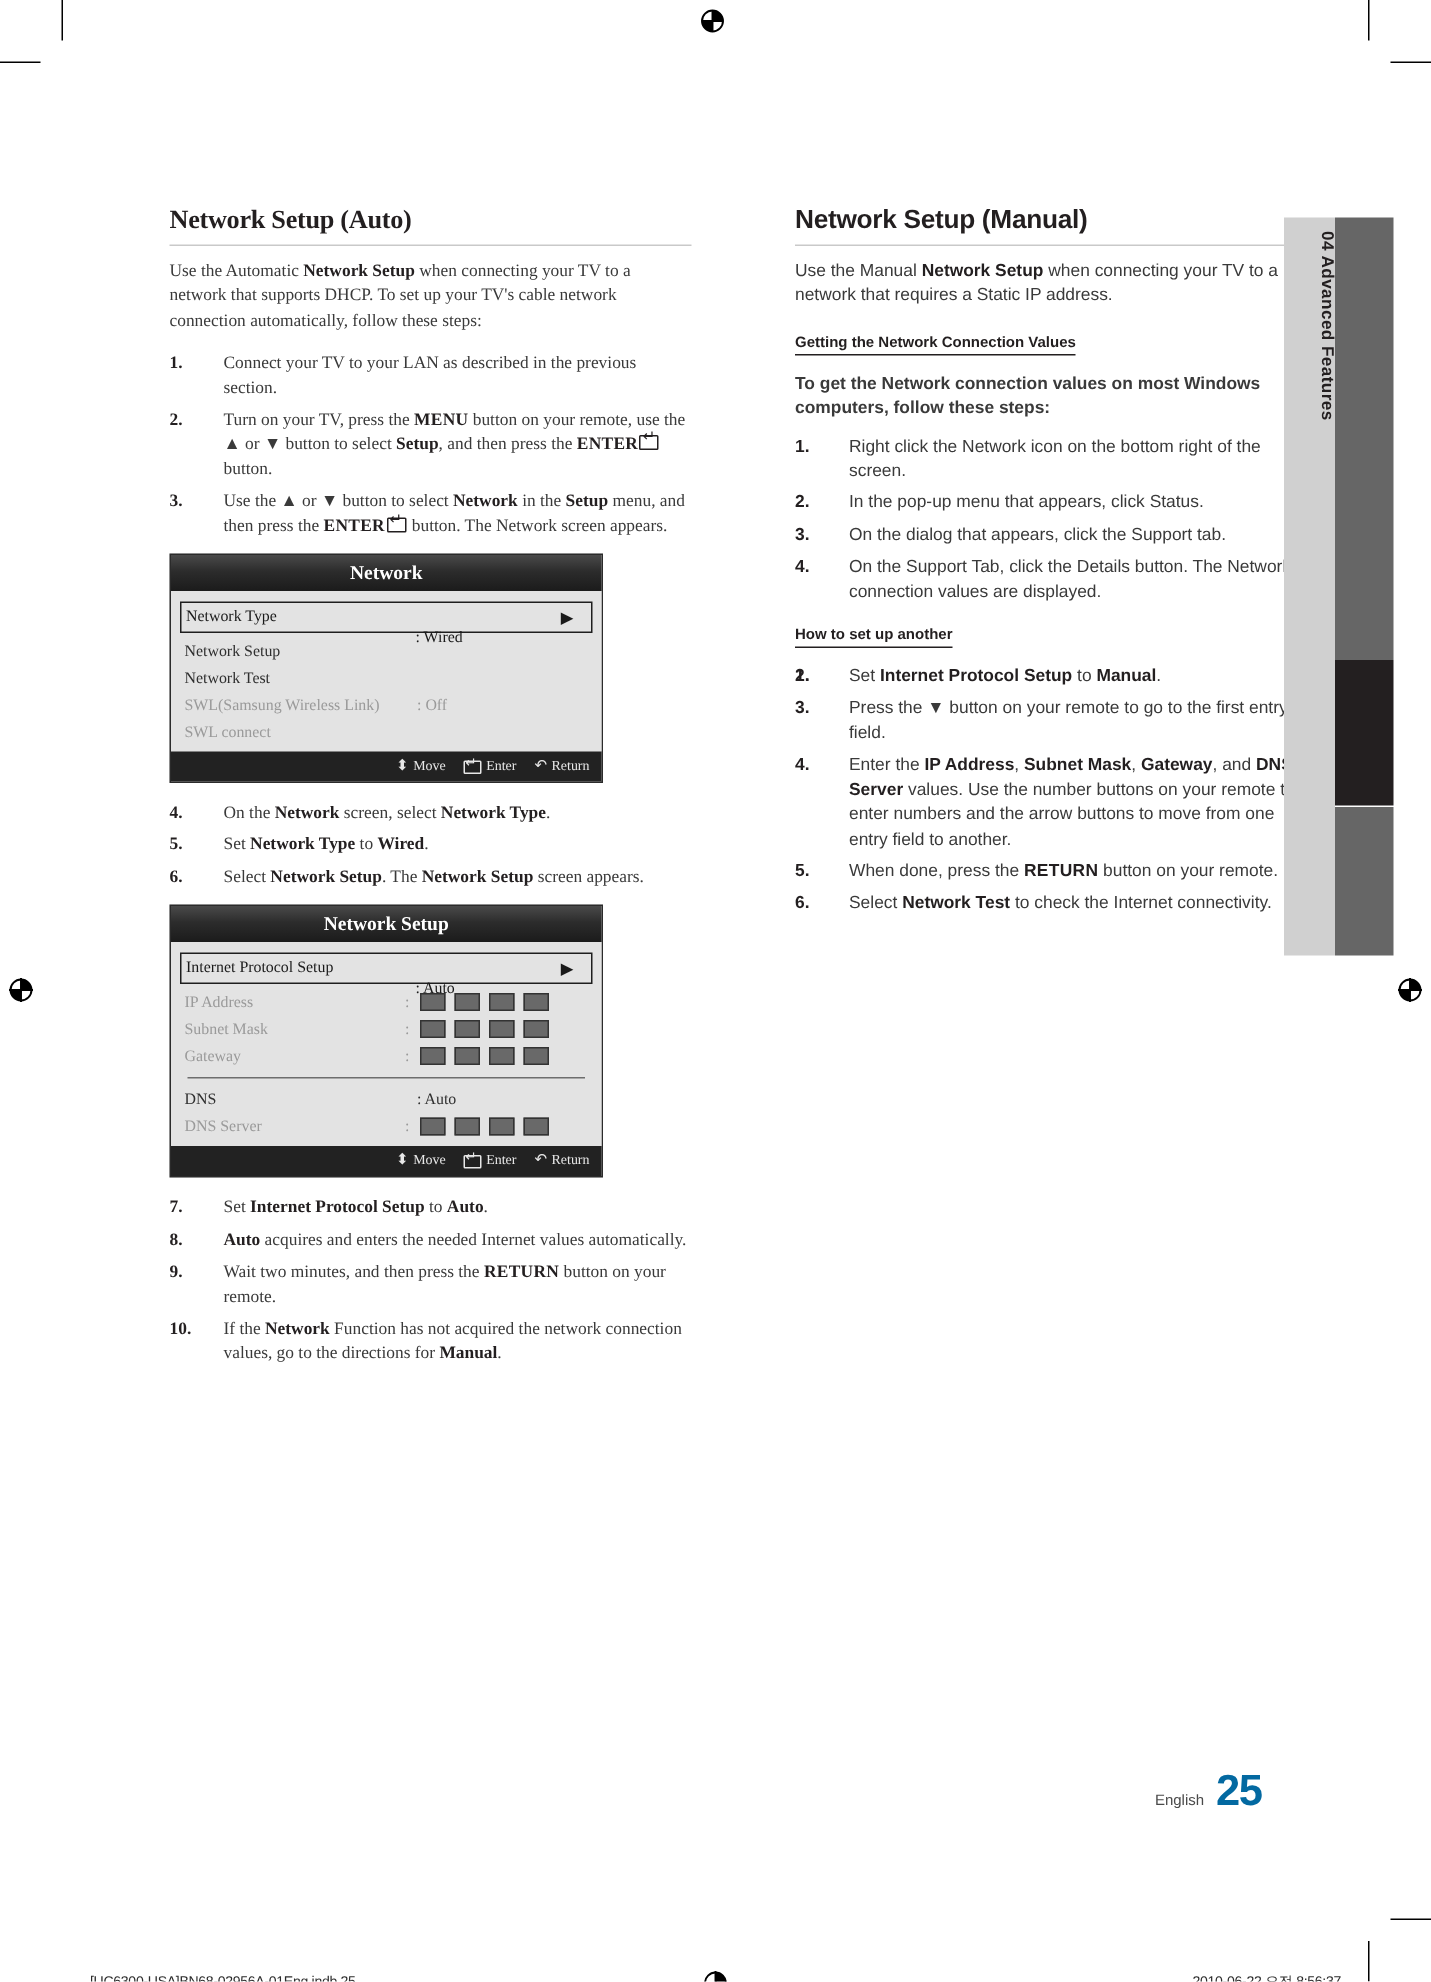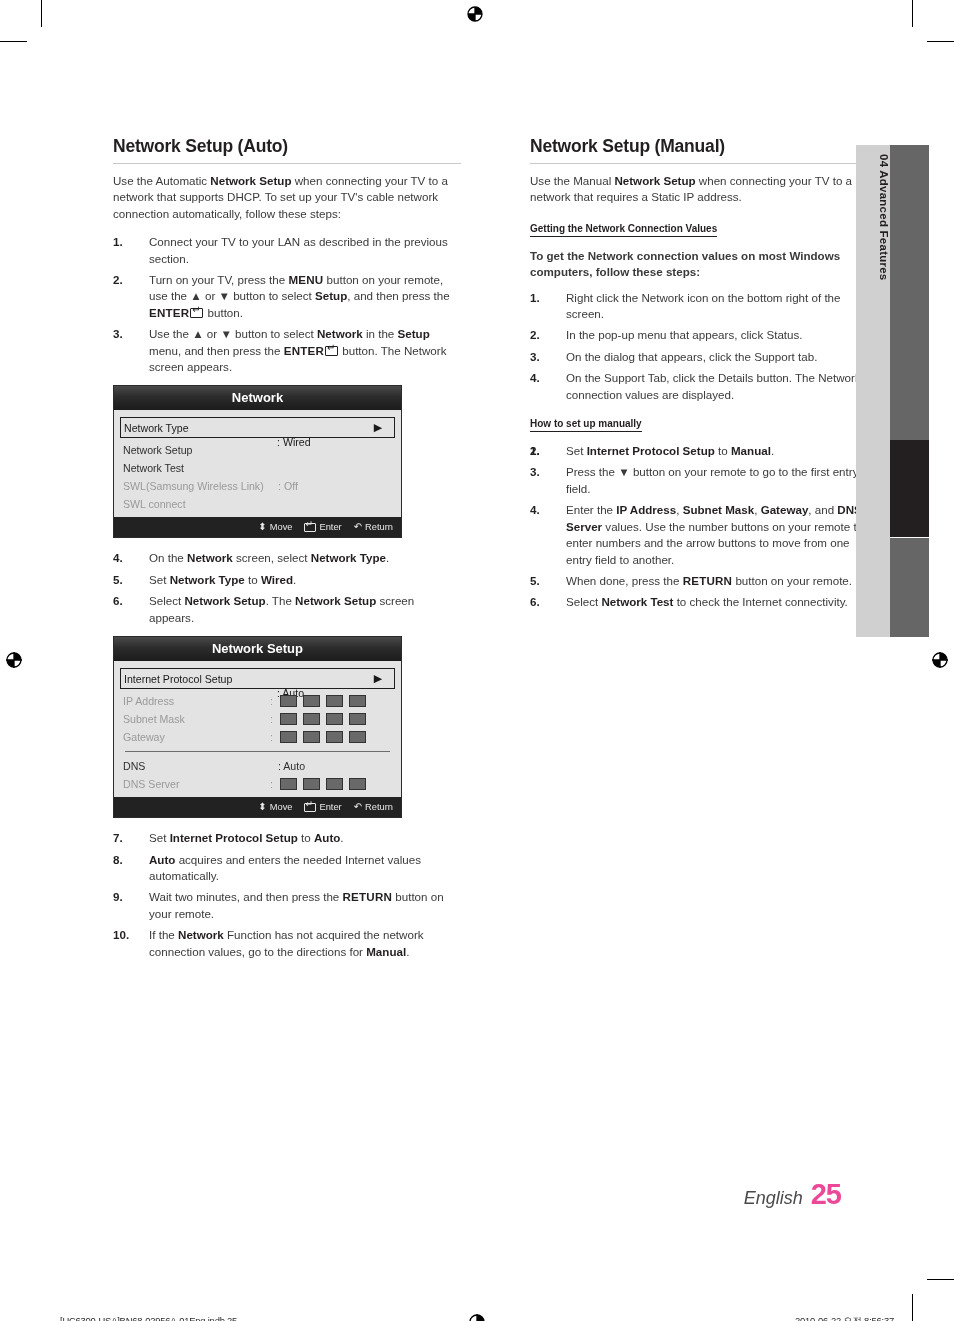--- a/index.html
+++ b/index.html
@@ -10,21 +10,21 @@
     font-family:"Liberation Sans", sans-serif;
     color:#231f20;
     overflow:hidden;
   }
 
   
   .crop { position:absolute; background:#000; }
   .regmark { position:absolute; width:24px; height:24px; }
 
   .col { position:absolute; top:136px; width:348px; }
-  .col-left  { left:113px; }
+  .col-left  { left:113px;font-family:Liberation Serif, serif; }
   .col-right { left:487px;margin-left:43px; }
 
   h1.sec-title {
     font-size:17.5px; font-weight:bold; margin:0 0 6px 0;
     letter-spacing:-0.2px; color:#231f20;
   }
   .sec-rule { height:1px; background:#c9c9c9; margin:0 0 9px 0; }
 
   p.body {
     font-size:11.6px; line-height:16.4px; margin:0 0 12px 0; color:#3a3a3a;
@@ -126,22 +126,22 @@
   .tab-bar-bot {
     position:absolute; left:890px; top:538px; width:39px; height:99px;
     background:#666666;
   }
 
   
   .pagenum-wrap {
     position:absolute; right:113px; top:1178px;
     display:flex; align-items:baseline; gap:8px;
   }
-  .pagenum-lang { font-size:18px; color:#4a4a4a;font-style:italic; }
-  .pagenum-num  { font-size:29px; font-weight:bold; color:#ec4899; letter-spacing:-1px; }
+  .pagenum-lang { font-size:10px; color:#4a4a4a; }
+  .pagenum-num  { font-size:29px; font-weight:bold; color:#0369a1; letter-spacing:-1px; }
 
   .foot-line { position:absolute; left:60px; top:1283px; width:834px; height:16px;margin-top:32px; }
   .foot-left  { position:absolute; left:0;   top:0; font-size:9.4px; color:#2b2b2b; letter-spacing:-0.2px; }
   .foot-right { position:absolute; right:0;  top:0; font-size:9.4px; color:#2b2b2b; letter-spacing:-0.2px; }
   .foot-reg   { position:absolute; left:50%; top:-5px; transform:translateX(-50%); }
 </style>
 </head>
 <body>
 
 <div class="crop" style="left:41px; top:0;    width:1px; height:27px;"></div>
@@ -343,21 +343,21 @@
   <p class="body tight">To get the Network connection values on most Windows computers, follow these steps:</p>
 
   <ol class="steps">
       <li><span class="num">1.</span><span>Right click the Network icon on the bottom right of the screen.</span></li>
       <li><span class="num">2.</span><span>In the pop-up menu that appears, click Status.</span></li>
       <li><span class="num">3.</span><span>On the dialog that appears, click the Support tab.</span></li>
       <li><span class="num">4.</span><span>On the Support Tab, click the Details button. The Network connection values are displayed.</span></li>
     </ol>
 
   <div class="sub-wrap">
-    <h2 class="sub">How to set up manually</h2>
+    <h2 class="sub">How to set up another</h2>
   </div>
 
 
   <ol class="steps">
       <li><span class="num">1.</span></li>
       <li><span class="num">2.</span><span>Set <b>Internet Protocol Setup</b> to <b>Manual</b>.</span></li>
       <li><span class="num">3.</span><span>Press the ▼ button on your remote to go to the first entry field.</span></li>
       <li><span class="num">4.</span><span>Enter the <b>IP Address</b>, <b>Subnet Mask</b>, <b>Gateway</b>, and <b>DNS Server</b> values. Use the number buttons on your remote to enter numbers and the arrow buttons to move from one entry field to another.</span></li>
       <li><span class="num">5.</span><span>When done, press the <span class="kcap">RETURN</span> button on your remote.</span></li>
       <li><span class="num">6.</span><span>Select <b>Network Test</b> to check the Internet connectivity.</span></li>

